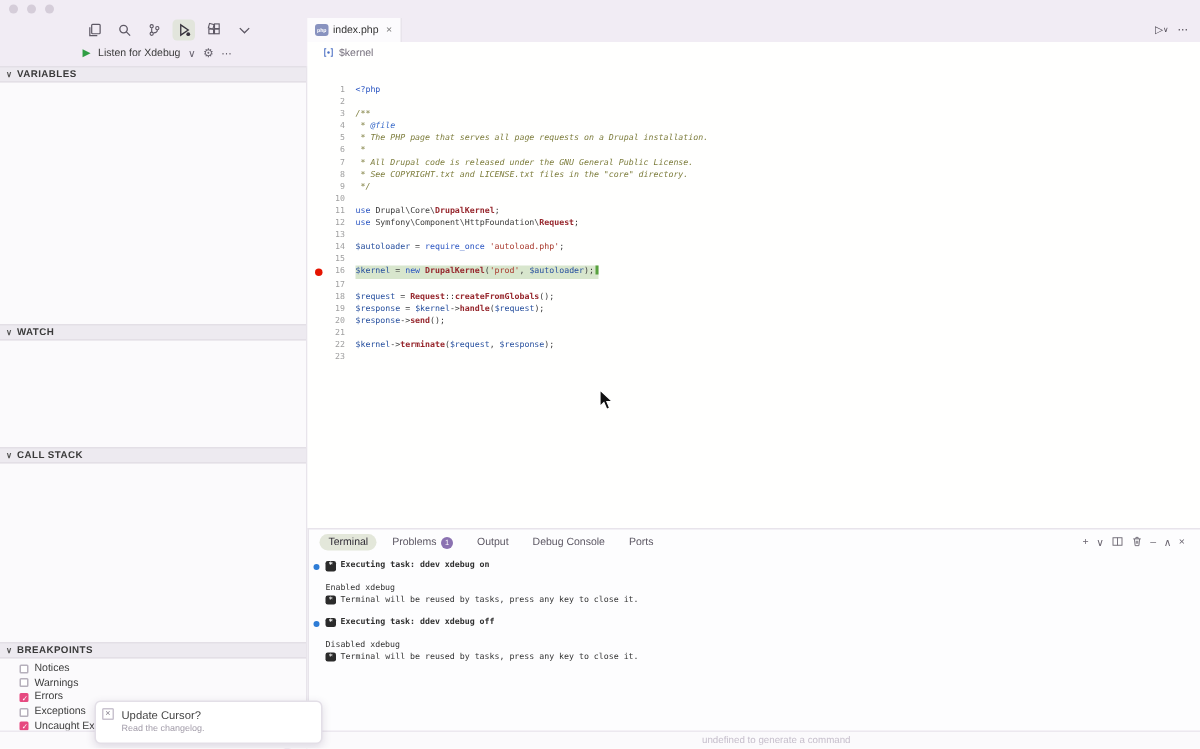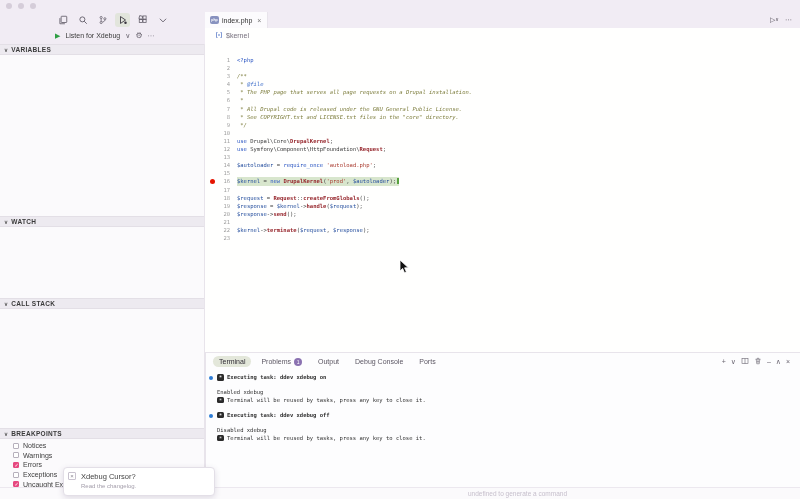--- a/index.html
+++ b/index.html
@@ -298,21 +298,21 @@
       </div>
   </div>
 
   <div class="statusbar">
     <span class="hint">undefined to generate a command</span>
   </div>
 
   <div class="toast">
     <span class="toast-close">×</span>
     <div class="toast-body">
-      <div class="toast-title">Xdebug Cursor?</div>
+      <div class="toast-title">Update Cursor?</div>
       <div class="toast-sub">Read the changelog.</div>
     </div>
   </div>
 
   <svg class="cursor" width="11" height="15" viewBox="0 0 11 15">
     <path d="M1 1 L1 12 L3.6 9.4 L5.5 13.8 L7.4 13 L5.6 8.8 L9.4 8.8 Z" fill="#111" stroke="#fff" stroke-width="0.8"></path>
   </svg>
 
 </div>
 

